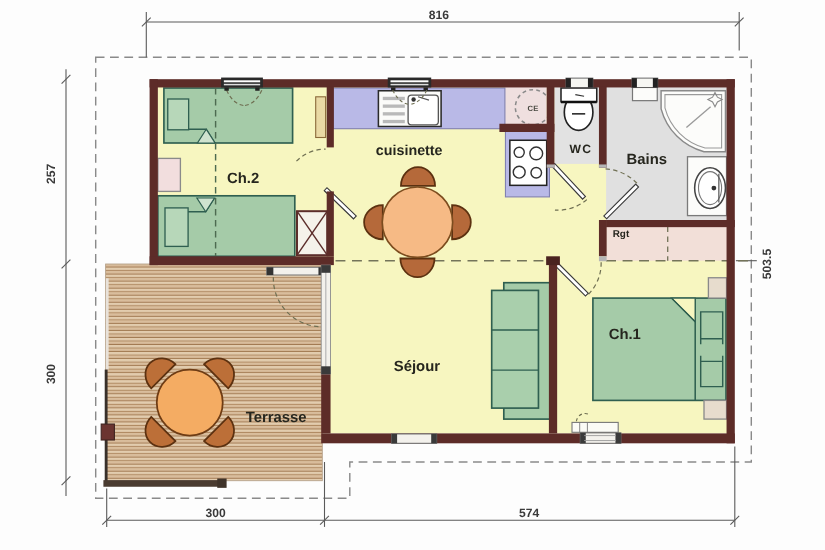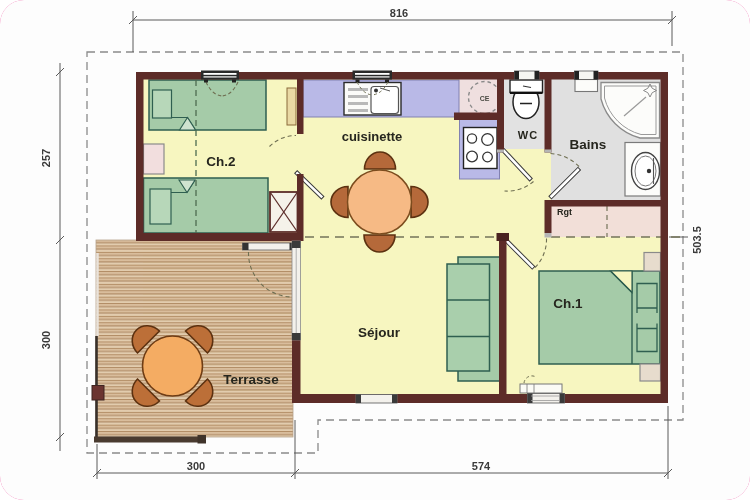--- a/index.html
+++ b/index.html
@@ -1,16 +1,16 @@
 <!DOCTYPE html>
 <html><head>
 <meta charset="utf-8">
 <style>
 html,body{margin:0;padding:0;background:#fff;}
-#wrap{position:relative;width:750px;height:500px;background:#ec4899;overflow:hidden;border-radius:24px;}
+#wrap{position:relative;width:750px;height:500px;background:#ec4899;overflow:hidden;}
 text{font-family:"Liberation Sans",sans-serif;}
 .rl{font-weight:bold;fill:#26261e;}
 .dim{font-weight:bold;fill:#3a3a3a;}
 </style>
 </head>
 <body>
 <div id="wrap">
 <svg width="750" height="500" viewBox="0 0 750 500" xmlns="http://www.w3.org/2000/svg">
 <defs>
 <pattern id="planks" x="0" y="240" width="8" height="6.4" patternUnits="userSpaceOnUse">

